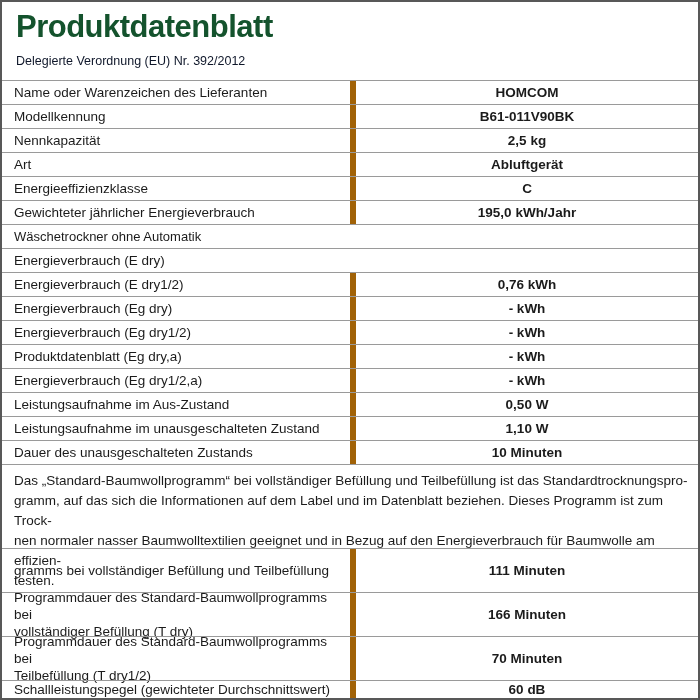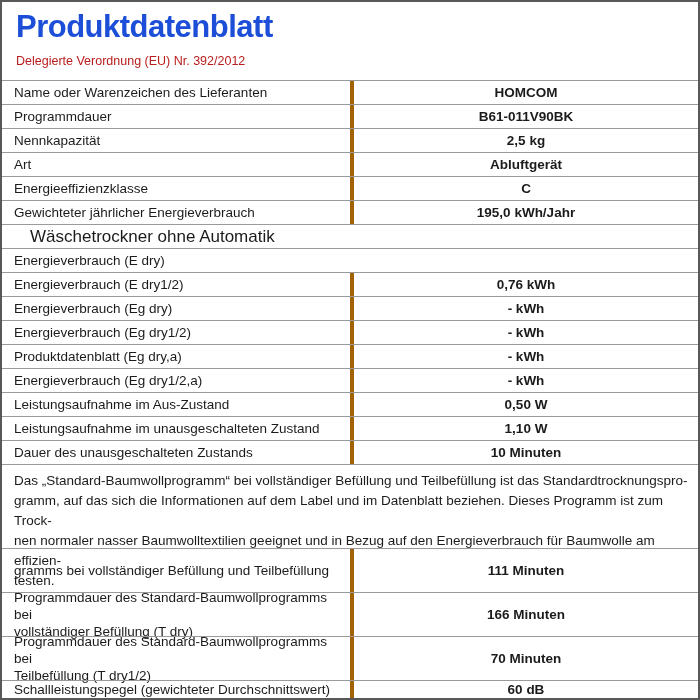--- a/index.html
+++ b/index.html
@@ -14,30 +14,30 @@
     border: 2px solid #585858;
     display: flex; flex-direction: column;
     background: #ffffff;
   }
   .sheet-header {
     height: 74px;
     padding: 7px 14px 0 14px;
     display: flex; flex-direction: column;
   }
   .sheet-title {
-    color: #1d4ed8;
+    color: #14532d;
     font-size: 31px;
     font-weight: bold;
     letter-spacing: -0.5px;
     line-height: 36px;
   }
   .sheet-subtitle {
     font-size: 12.5px;
     margin-top: 9px;
-    color: #b91c1c;
+    color: #0f172a;
   }
   .table { display: flex; flex-direction: column; flex: 1; margin-top: 12px; }
   .table-row {
     display: flex;
     border-top: 1px solid #9a9a9a;
     align-items: stretch;
   }
   .row-single { height: 24px; }
   .row-section { height: 24px; }
   .row-para   { height: 84px; }
@@ -45,31 +45,31 @@
   .row-last   { flex: 1; }
   .cell-label {
     width: 348px;
     padding: 0 8px 0 12px;
     display: flex; flex-direction: column; justify-content: center;
     font-size: 13.5px;
     line-height: 17px;
   }
   .cell-value {
     flex: 1;
-    border-left: 4px solid #a16207;
+    border-left: 6px solid #a16207;
     display: flex; align-items: center; justify-content: center;
     font-size: 13.5px;
     font-weight: bold;
     text-align: center;
   }
   .cell-full {
     flex: 1;
-    padding: 0 28px;
+    padding: 0 12px;
     display: flex; align-items: center;
-    font-size: 17px;
+    font-size: 13px;
     text-align: center;
   }
   .cell-para {
     flex: 1;
     padding: 6px 0 0 12px;
     font-size: 13.5px;
     line-height: 20px;
   }
 </style>
 </head>
@@ -83,21 +83,21 @@
   </div>
 
   <div class="table">
 
     <div class="table-row row-single">
       <div class="cell-label">Name oder Warenzeichen des Lieferanten</div>
       <div class="cell-value">HOMCOM</div>
     </div>
 
     <div class="table-row row-single">
-      <div class="cell-label">Programmdauer</div>
+      <div class="cell-label">Modellkennung</div>
       <div class="cell-value">B61-011V90BK</div>
     </div>
 
     <div class="table-row row-single">
       <div class="cell-label">Nennkapazität</div>
       <div class="cell-value">2,5 kg</div>
     </div>
 
     <div class="table-row row-single">
       <div class="cell-label">Art</div>

